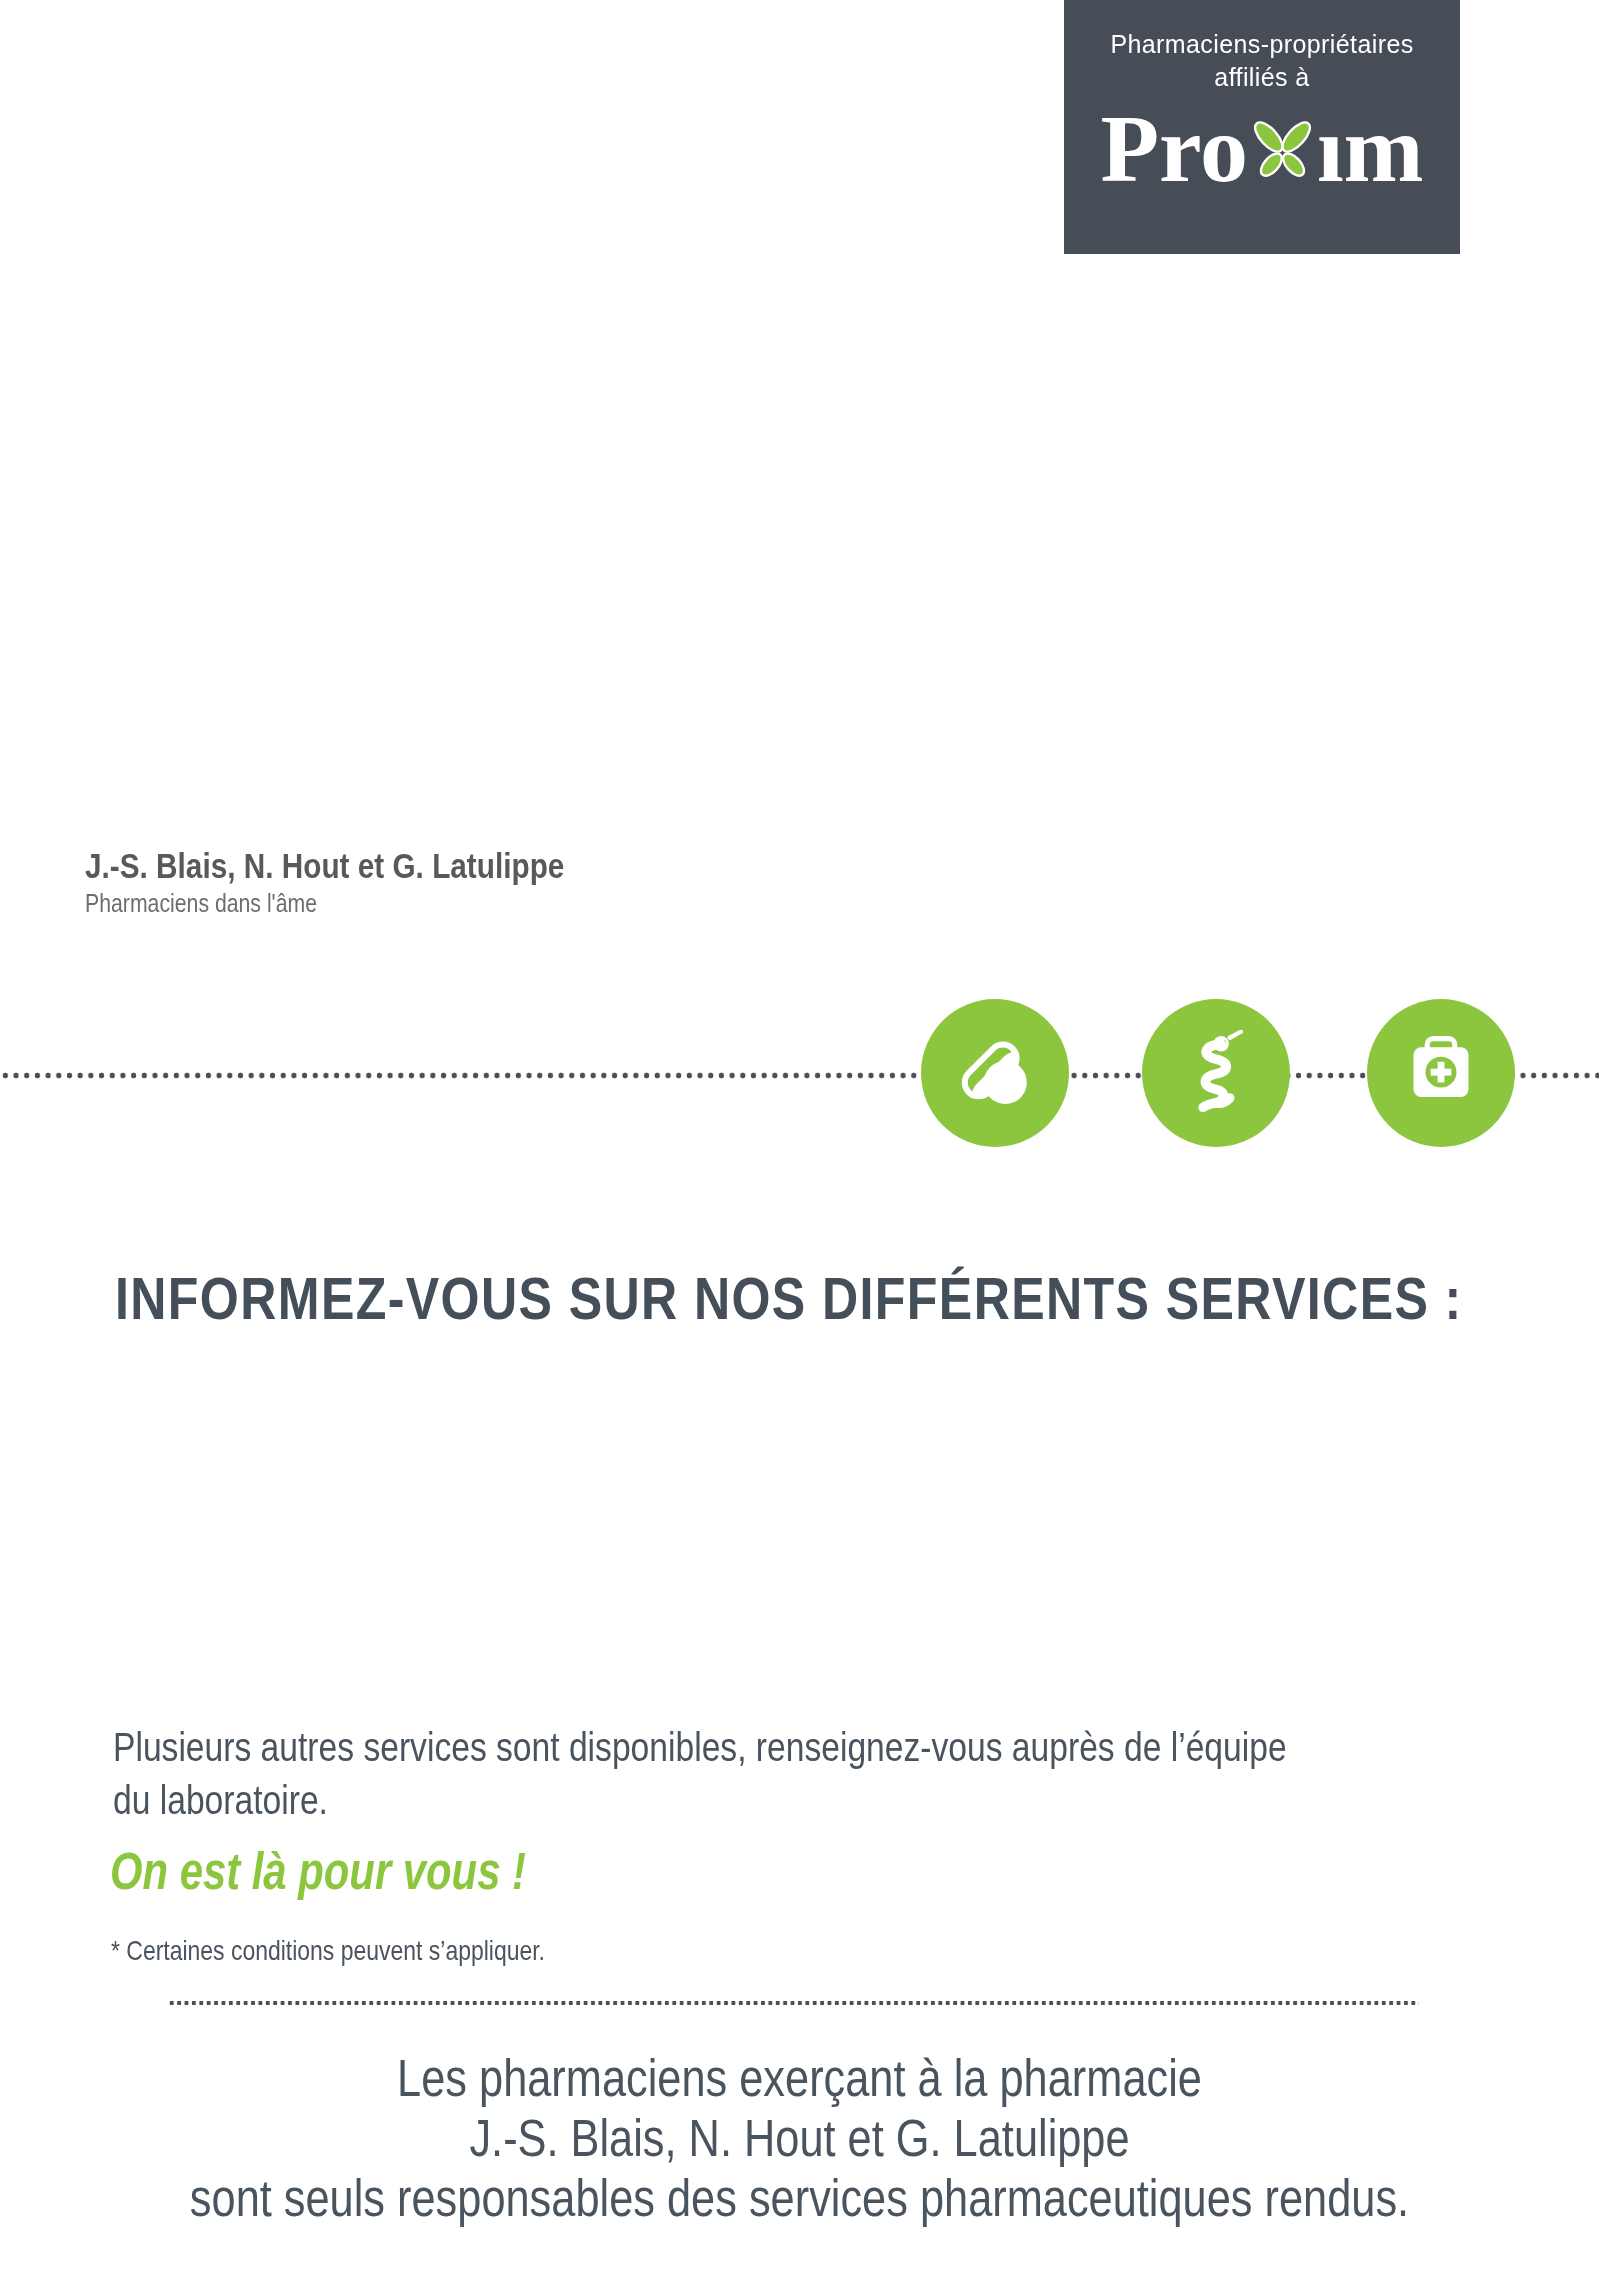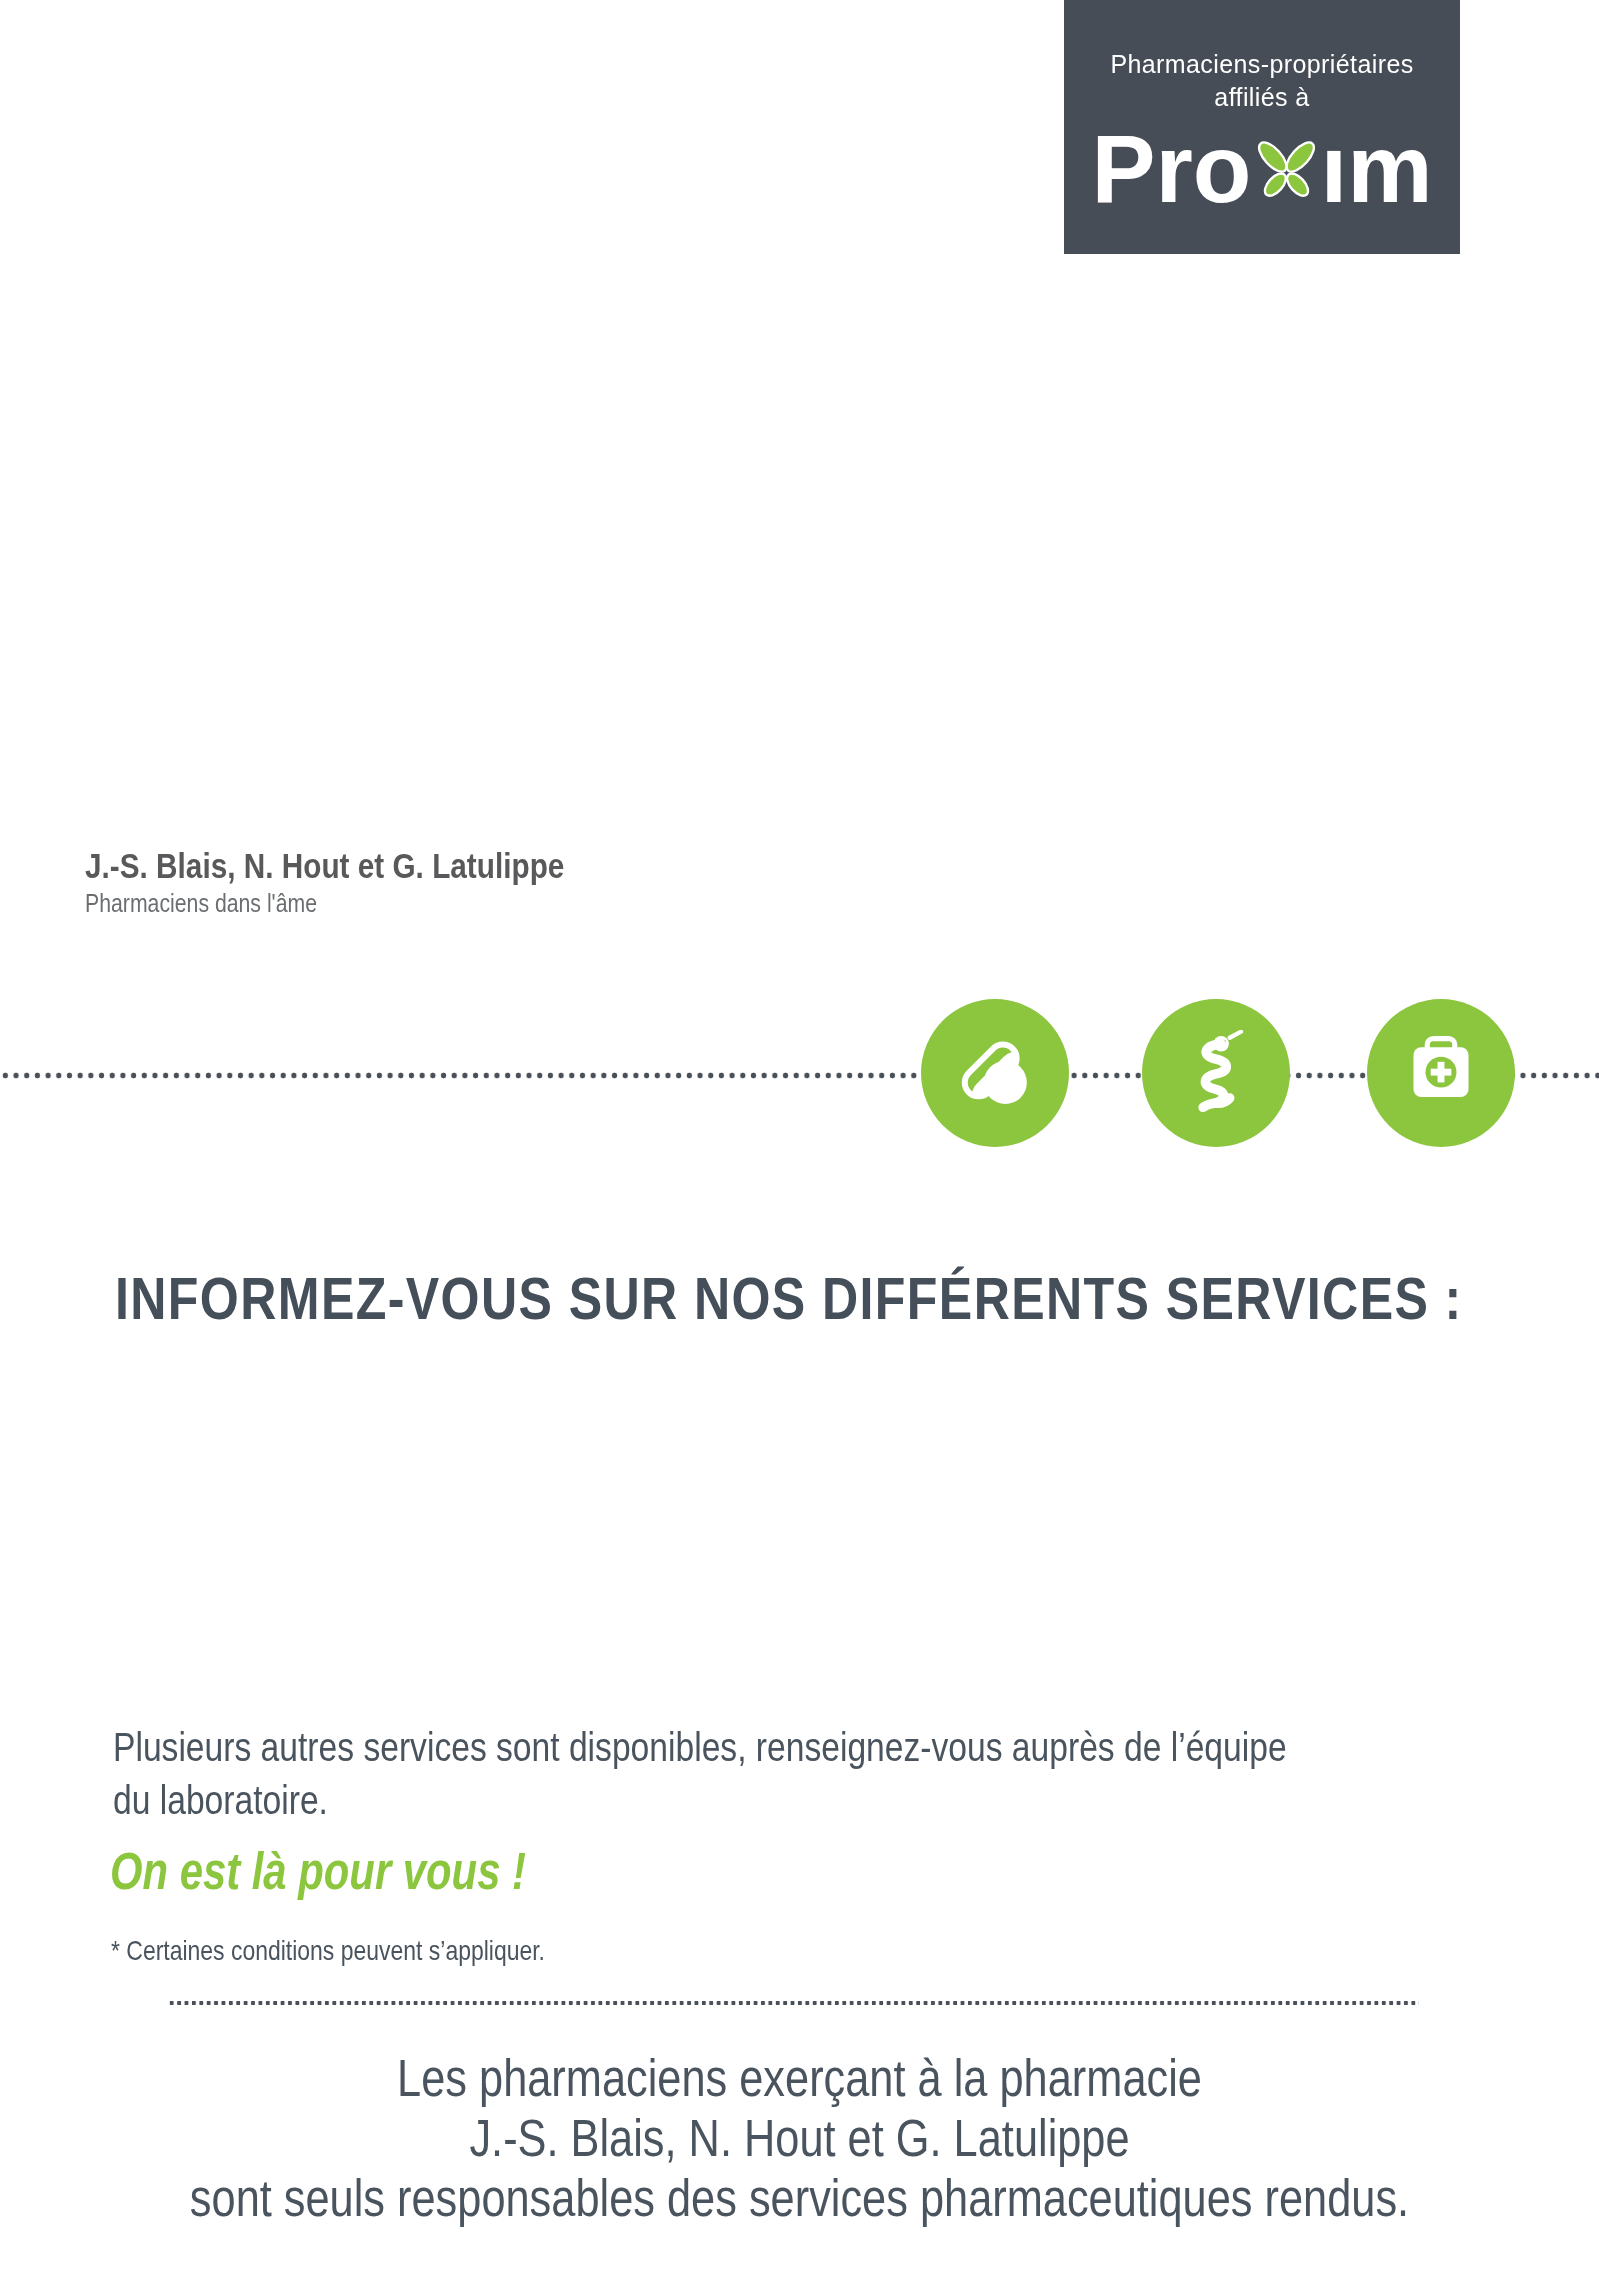--- a/index.html
+++ b/index.html
@@ -5,26 +5,26 @@
   html,body { margin:0; padding:0; background:#ffffff; }
   #page {
     position:relative; width:1599px; height:2295px; background:#ffffff;
     font-family:"Liberation Sans", sans-serif; overflow:hidden;
   }
 
   
   .brand-panel {
     position:absolute; left:1064px; top:0; width:396px; height:254px;
     background:#474d56; color:#ffffff; text-align:center; box-sizing:border-box;
-    padding-top:48px;
+    padding-top:28px;
   }
   .bp-line { font-size:25px; line-height:33px; font-weight:400; letter-spacing:0.4px; }
   .logo { margin-top:10px; display:flex; align-items:center; justify-content:center; }
   .logo-text {
-    font-family:Liberation Sans, sans-serif; font-weight:700; color:#ffffff;
+    font-family:Liberation Serif, serif; font-weight:700; color:#ffffff;
     font-size:96px; line-height:82px;
   }
   .logo-x { width:79px; height:89px; margin:0 -5px; position:relative; top:3.3px; }
 
   
   .owners { position:absolute; left:85px; top:846px; }
   .owners-names {
     font-size:35px; font-weight:700; color:#59595b; white-space:nowrap;
     transform:scaleX(0.85); transform-origin:0 0; line-height:40px;
   }

